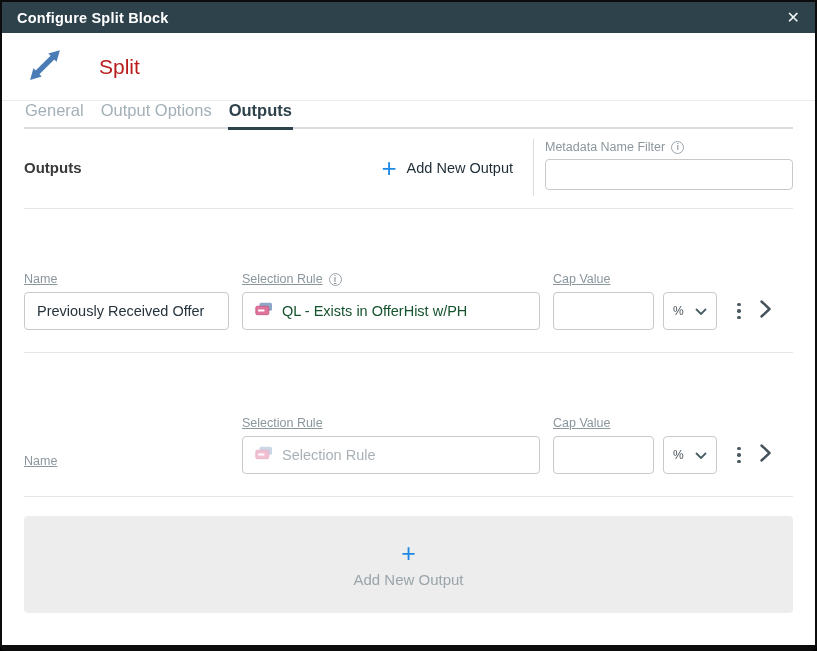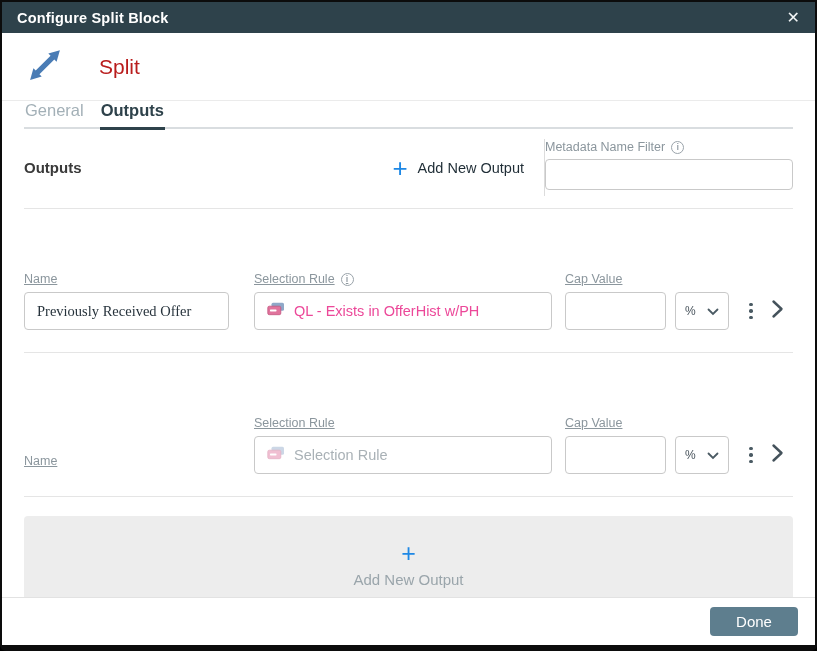--- a/index.html
+++ b/index.html
@@ -41,50 +41,50 @@
   .outputs-header { display:flex; align-items:stretch; margin-top:8px; min-height:61px; }
   .section-label { align-self:center; font-size:15px; font-weight:bold; color:#3a3a3a; }
   .spacer { flex:1; }
   .add-btn {
     align-self:center; display:flex; align-items:center; gap:10px;
     margin-right:20px; cursor:pointer;
   }
   .add-btn .plus { color:#1e88e5; font-size:26px; font-weight:500; line-height:20px; }
   .add-btn .lbl { font-size:14.5px; color:#1f2d36; }
   .vdivider { width:1px; background:#dcdcdc; margin:2px 0; }
-  .meta-col { width:248px; margin-left:0; display:flex; flex-direction:column; }
+  .meta-col { width:248px; margin-left:11px; display:flex; flex-direction:column; }
   .field-label { font-size:12.5px; color:#8b969d; display:flex; align-items:center; gap:6px; }
   .meta-col .field-label { margin:3px 0 5px; }
   .meta-col input { height:31px; }
   input.text {
     border:1px solid #c9c9c9; border-radius:4px; padding:0 12px;
     font-size:14.5px; color:#27333c; width:100%; outline:none;
-    font-family:Liberation Serif, serif;
+    font-family:Liberation Sans, sans-serif;
   }
   .info-icon {
     width:13px; height:13px; border:1px solid #9aa3aa; border-radius:50%;
     color:#9aa3aa; font-size:9px; display:inline-flex; align-items:center;
     justify-content:center; font-weight:bold; flex:0 0 auto;
   }
   .hdivider { border:none; border-top:1px solid #e5e5e5; margin:10px 0 0 0; }
   
   .output-row {
     display:flex; align-items:flex-end; padding:15px 0 22px 0;
     border-bottom:1px solid #e5e5e5;
   }
   .fcol label.field-label { margin-bottom:6px;text-decoration:underline; }
   .col-name { width:205px; margin-right:13px; }
-  .col-rule { width:298px; margin-right:13px;margin-left:12px; }
+  .col-rule { width:298px; margin-right:13px; }
   .col-cap  { width:101px; margin-right:9px;margin-top:48px; }
   .rule-field {
     height:38px; border:1px solid #c9c9c9; border-radius:4px;
     display:flex; align-items:center; gap:9px; padding:0 12px; cursor:pointer;
     background:#fff;
   }
-  .rule-field .rule-text { font-size:14.5px; color:#ec4899; white-space:nowrap; }
+  .rule-field .rule-text { font-size:14.5px; color:#14532d; white-space:nowrap; }
   .rule-field.placeholder .rule-text { color:#a9b1b6; }
   .rule-field.placeholder .cards-icon { opacity:.45; }
   .fcol input.text { height:38px; }
   .unit-select {
     width:54px; height:38px; border:1px solid #c9c9c9; border-radius:4px;
     display:flex; align-items:center; justify-content:space-between;
     padding:0 9px; margin-right:9px; cursor:pointer;
   }
   .unit-select .unit { font-size:12px; color:#49545d; }
   .icon-box { width:26px; height:38px; display:flex; align-items:center; justify-content:center; cursor:pointer; }
@@ -125,20 +125,21 @@
         <path d="M9 23 L23 9" stroke="#4a7cb5" stroke-width="5" stroke-linecap="round"></path>
         <polygon points="30,2 26.9,12.9 19.1,5.1" fill="#4a7cb5"></polygon>
         <polygon points="2,30 12.9,26.9 5.1,19.1" fill="#4a7cb5"></polygon>
       </svg>
     </span>
     <span class="block-title">Split</span>
   </div>
 
   <div class="tabs">
     <div class="tab">General</div>
+    <div class="tab">Output Options</div>
     <div class="tab active">Outputs</div>
   </div>
 
   <div class="content">
 
     <div class="outputs-header">
       <span class="section-label">Outputs</span>
       <span class="spacer"></span>
       <div class="add-btn">
         <span class="plus">+</span>
@@ -252,17 +253,14 @@
       </div>
     </div>
 
     <div class="add-output-box">
       <span class="plus">+</span>
       <span class="lbl">Add New Output</span>
     </div>
 
   </div>
 
-  <div class="footer">
-    <button class="done-btn">Done</button>
-  </div>
 
 </div>
 
 </body></html>

